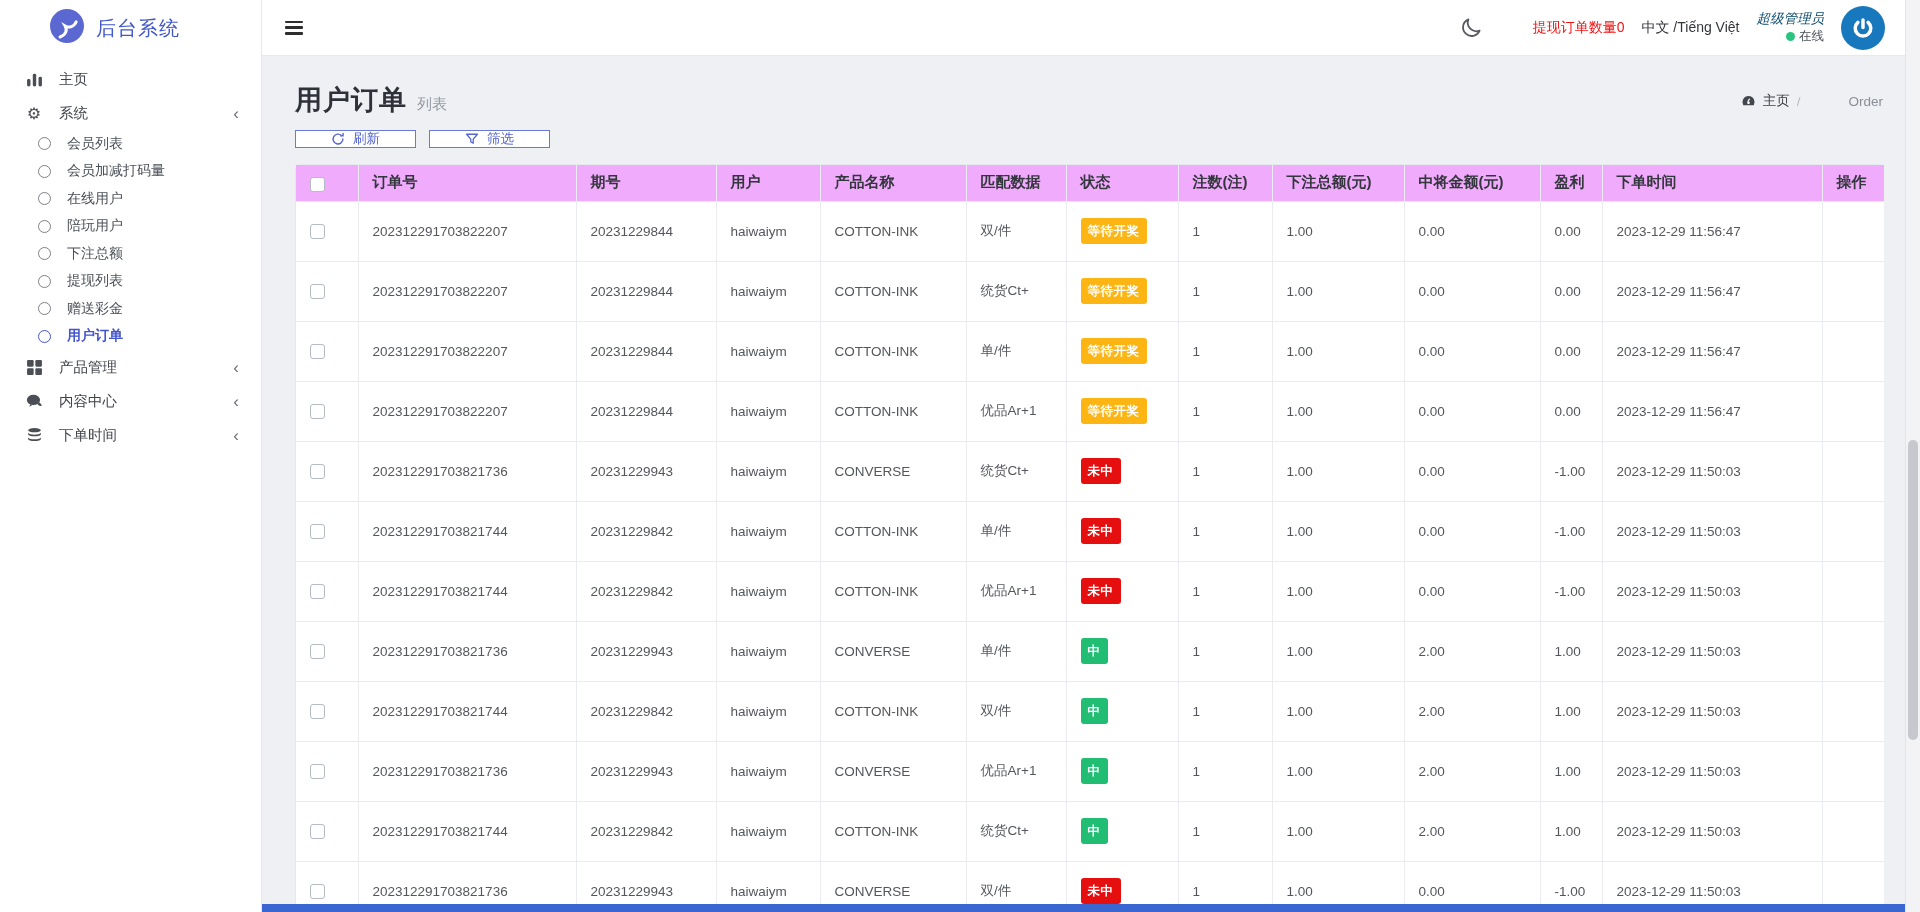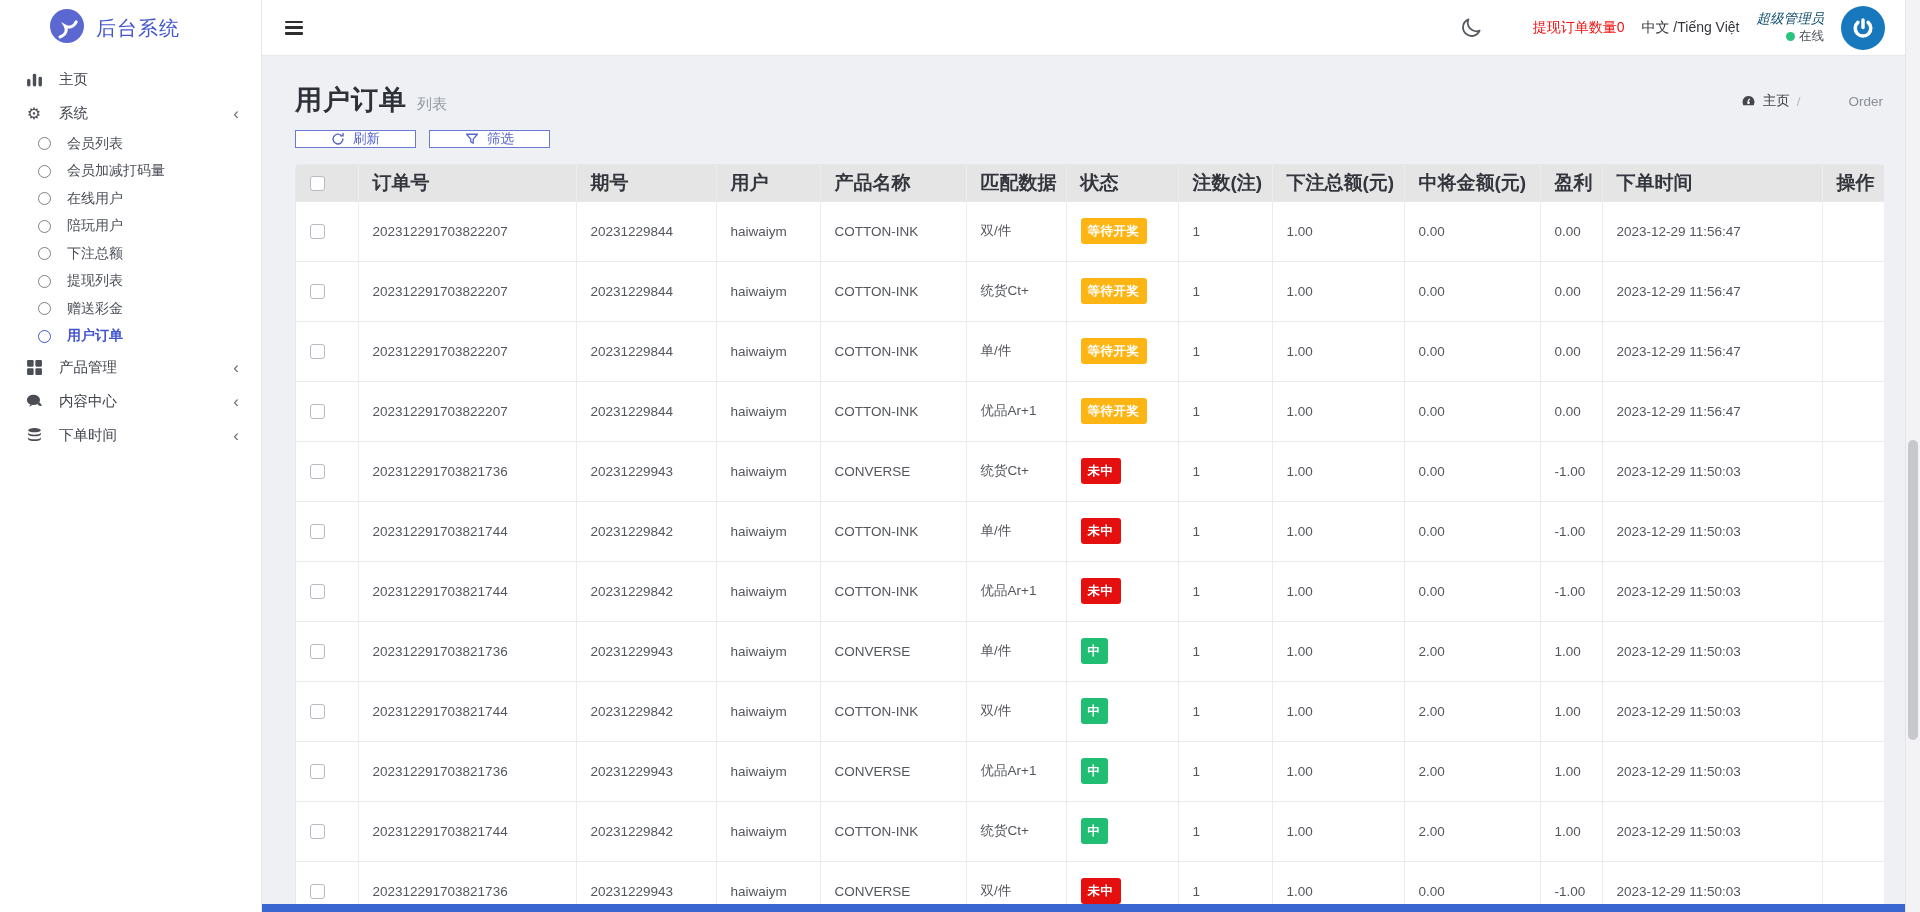--- a/index.html
+++ b/index.html
@@ -63,21 +63,21 @@
   .btn { display:inline-flex; align-items:center; gap:8px; height:18px; padding:0 35px;
     background:#fff; border:1px solid #6a79d3; border-radius:0; color:#5565cd;
     font-size:13.5px; cursor:pointer; }
   .btn svg { width:14px; height:14px; }
 
   .card { margin-top:16px; background:#fff; border:1px solid #e7e8ee; border-radius:4px; }
   table { border-collapse:collapse; table-layout:fixed; width:1588px; }
   th, td { border-right:1px solid #ebecf1; border-bottom:1px solid #e8eaee; text-align:left;
     padding-left:14px; overflow:hidden; white-space:nowrap; }
   th:last-child, td:last-child { border-right:none; }
-  thead th { height:36px; background:#e5e5e5; font-size:19px; color:#33363d; font-weight:bold; }
+  thead th { height:36px; background:#f0abfc; font-size:15px; color:#33363d; font-weight:bold; }
   tbody td { height:60px; font-size:13.5px; color:#53565c; background:#fff; }
   .checkbox { width:15px; height:15px; border:1.6px solid #b6bac3; border-radius:3px;
     background:#fff; display:inline-block; vertical-align:middle; cursor:pointer; }
   .badge { display:inline-block; padding:4.5px 7px; border-radius:3px; color:#fff;
     font-size:12.5px; font-weight:bold; letter-spacing:.5px; }
 
   
   .scrollbar { position:absolute; right:0; top:0; width:15px; height:912px;
     background:#f3f3f5; border-left:1px solid #e3e3e8; z-index:5; }
   .scroll-thumb { position:absolute; left:2px; right:2px; top:440px; height:300px;

